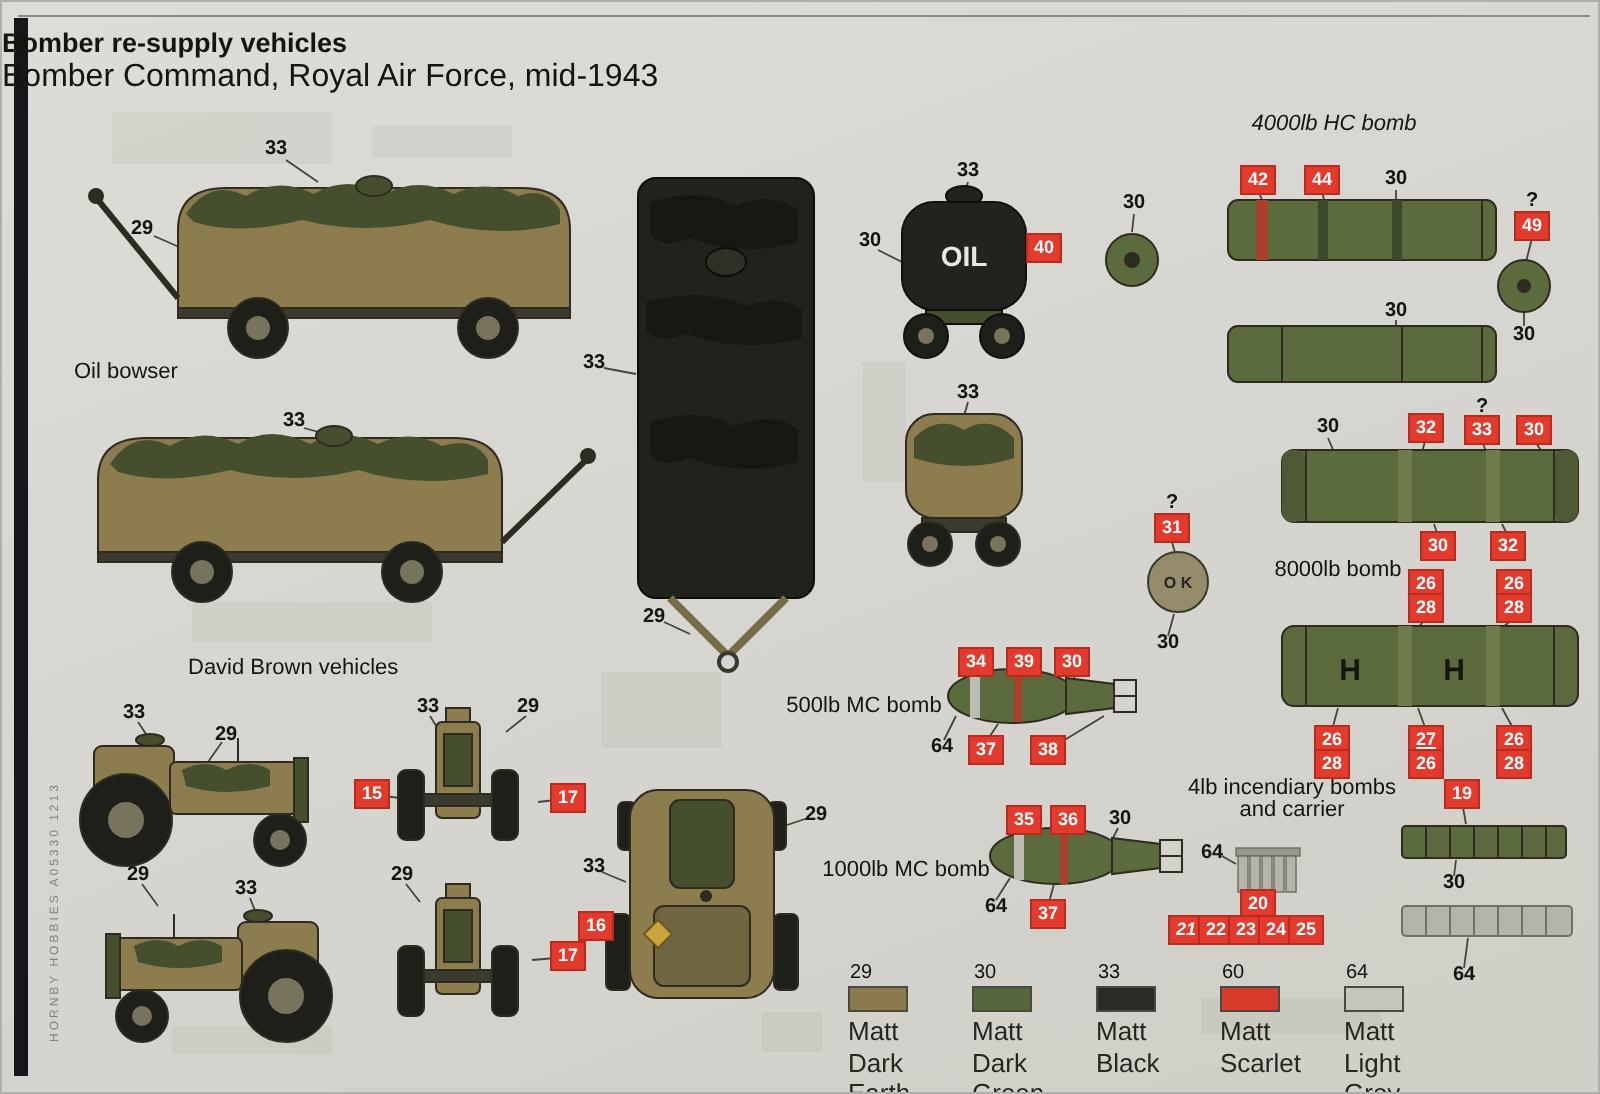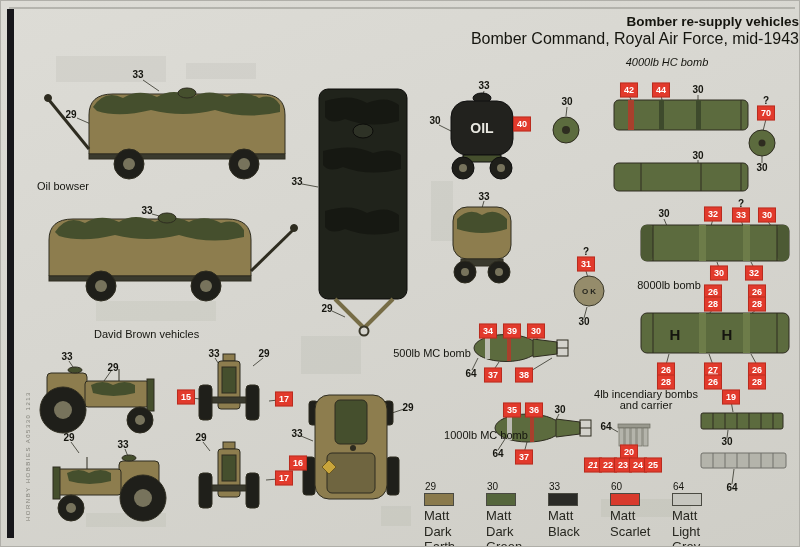--- a/index.html
+++ b/index.html
@@ -2,21 +2,21 @@
 <html><head>
 <meta charset="utf-8">
 <style>
   *{box-sizing:border-box}
   html,body{margin:0;padding:0}
   body{width:800px;height:547px;font-family:"Liberation Sans",sans-serif;background:#9a9a95}
   #sheet{position:relative;width:800px;height:547px;overflow:hidden;
          background:linear-gradient(160deg,#dddcd6 0%,#d7d6d0 45%,#cfcec7 100%);
          border:1px solid #b0afa9}
   #art{position:absolute;left:0;top:0}
-  .hdr{position:absolute;left:0;right:0;text-align:right;color:#15150f;white-space:nowrap}
+  .hdr{position:absolute;left:0;right:0;text-align:left;color:#15150f;white-space:nowrap}
   #title{top:13px;font-size:13.5px;font-weight:bold}
   #subtitle{top:29px;font-size:16px}
   #edge-bar{position:absolute;left:6px;top:8px;width:7px;height:529px;background:#17171b}
   #edge-print{position:absolute;left:24px;top:520px;transform:rotate(-90deg);transform-origin:0 0;
               font-size:6px;letter-spacing:1.5px;color:#83827a;white-space:nowrap}
   .label{position:absolute;font-size:11px;color:#15150f;white-space:nowrap}
   .label.center{transform:translate(-50%,-50%)}
   .label.left{transform:translateY(-50%)}
   .co{position:absolute;transform:translate(-50%,-50%);line-height:1;white-space:nowrap}
   .co.plain{font-size:10px;font-weight:bold;color:#15150f}
@@ -325,21 +325,21 @@
 
   <div id="title" class="hdr">Bomber re-supply vehicles</div>
   <div id="subtitle" class="hdr">Bomber Command, Royal Air Force, mid-1943</div>
 
   <div>
       <div class="label left" style="left: 36px; top: 185px;">Oil bowser</div>
       <div class="label left" style="left: 93px; top: 333px;">David Brown vehicles</div>
       <div class="label center" style="left: 666px; top: 61px; font-style: italic;">4000lb HC bomb</div>
       <div class="label center" style="left: 668px; top: 284px;">8000lb bomb</div>
       <div class="label center" style="left: 431px; top: 352px;">500lb MC bomb</div>
-      <div class="label center" style="left: 452px; top: 434px; margin-left: 33px;">1000lb MC bomb</div>
+      <div class="label center" style="left: 452px; top: 434px;">1000lb MC bomb</div>
       <div class="label center" style="left: 645px; top: 393px;">4lb incendiary bombs</div>
       <div class="label center" style="left: 645px; top: 404px;">and carrier</div>
     </div>
   <div>
       <div class="co plain" style="left: 137px; top: 74px;">33</div>
       <div class="co plain" style="left: 70px; top: 114px;">29</div>
       <div class="co plain" style="left: 146px; top: 210px;">33</div>
       <div class="co plain" style="left: 296px; top: 181px;">33</div>
       <div class="co plain" style="left: 326px; top: 308px;">29</div>
       <div class="co plain" style="left: 483px; top: 85px;">33</div>
@@ -360,21 +360,21 @@
       <div class="co plain" style="left: 122px; top: 444px;">33</div>
       <div class="co plain" style="left: 200px; top: 437px;">29</div>
       <div class="co box" style="left: 297px; top: 462px;">16</div>
       <div class="co box" style="left: 283px; top: 477px;">17</div>
       <div class="co plain" style="left: 407px; top: 407px;">29</div>
       <div class="co plain" style="left: 296px; top: 433px;">33</div>
       <div class="co box" style="left: 628px; top: 89px;">42</div>
       <div class="co box" style="left: 660px; top: 89px;">44</div>
       <div class="co plain" style="left: 697px; top: 89px;">30</div>
       <div class="co plain" style="left: 765px; top: 100px;">?</div>
-      <div class="co box" style="left: 765px; top: 112px;">70</div>
+      <div class="co box" style="left: 765px; top: 112px;">49</div>
       <div class="co plain" style="left: 761px; top: 167px;">30</div>
       <div class="co plain" style="left: 697px; top: 155px;">30</div>
       <div class="co plain" style="left: 663px; top: 213px;">30</div>
       <div class="co box" style="left: 712px; top: 213px;">32</div>
       <div class="co plain" style="left: 740px; top: 203px;">?</div>
       <div class="co box" style="left: 740px; top: 214px;">33</div>
       <div class="co box" style="left: 766px; top: 214px;">30</div>
       <div class="co box" style="left: 718px; top: 272px;">30</div>
       <div class="co box" style="left: 753px; top: 272px;">32</div>
       <div class="co box" style="left: 712px; top: 291px;">26</div>

